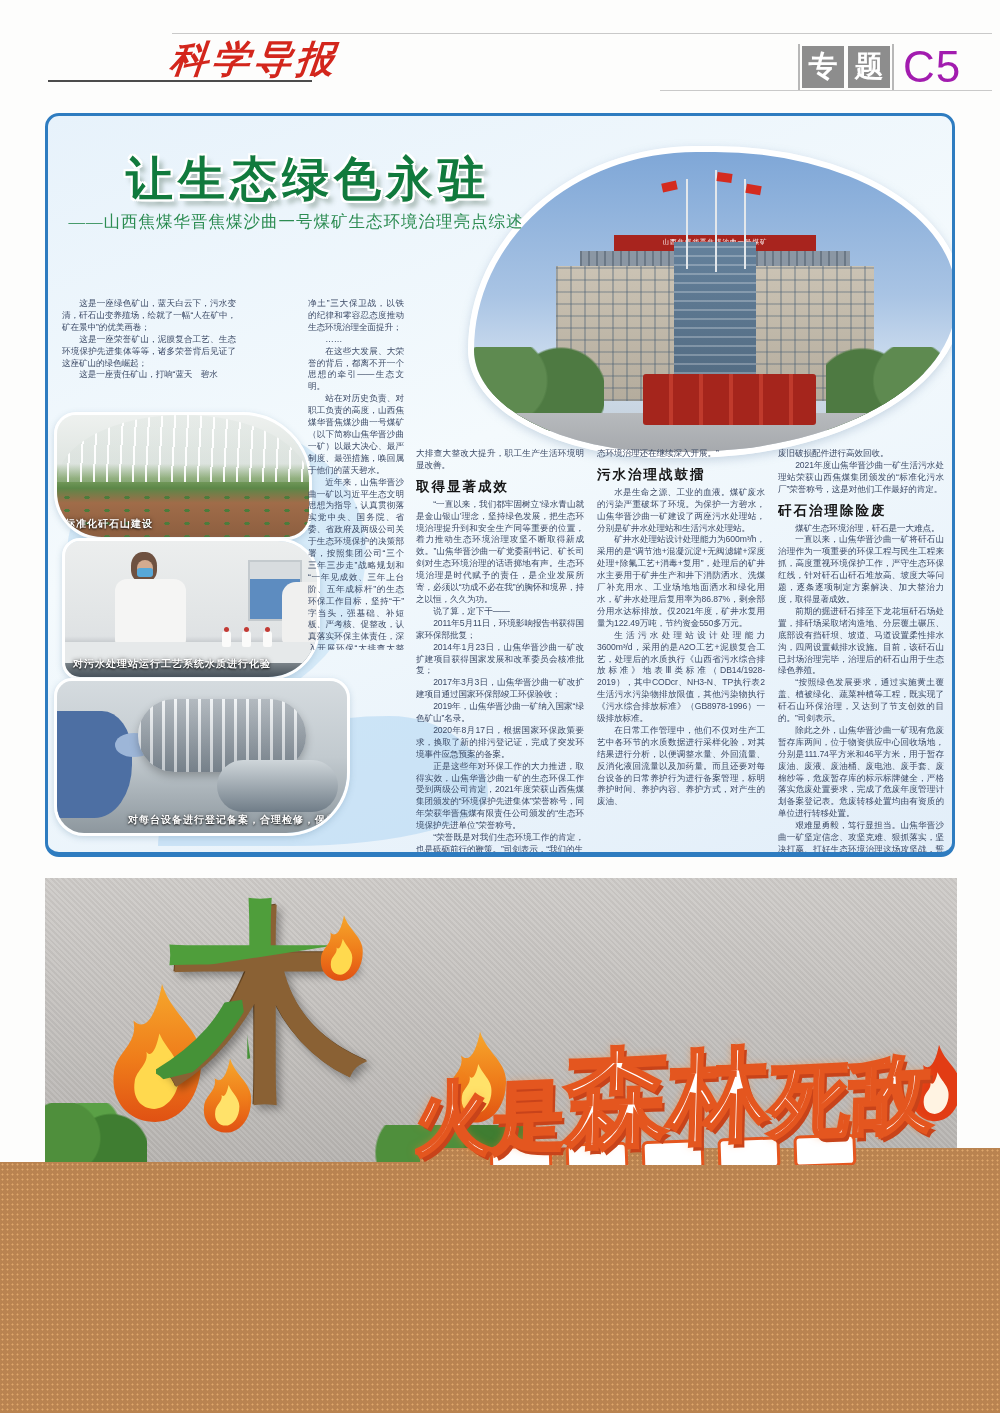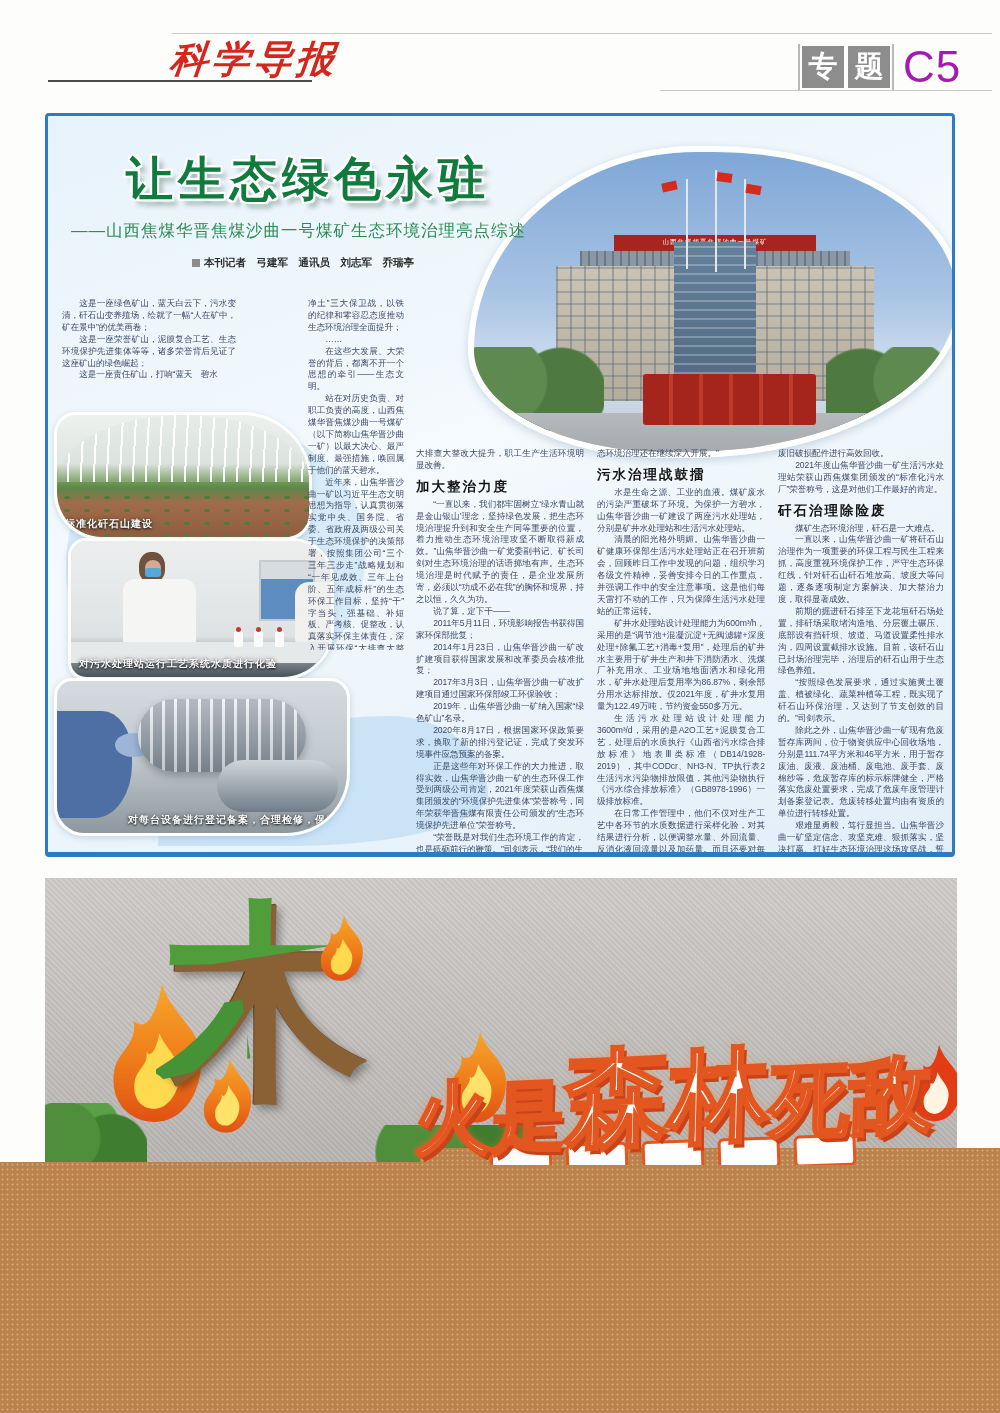--- a/index.html
+++ b/index.html
@@ -13,25 +13,25 @@
   .hdr-underline{position:absolute;left:48px;top:80px;width:264px;height:2px;background:#4c4c4c;}
   .top-rule{position:absolute;left:172px;top:33px;width:820px;height:1px;background:#c9c9c9;}
   .rule2{position:absolute;left:660px;top:90px;width:332px;height:1px;background:#c9c9c9;}
   .masthead{position:absolute;left:170px;top:34px;font-family:"DejaVu Serif","Liberation Serif",serif;font-style:italic;font-weight:bold;font-size:38px;color:#d3261c;letter-spacing:4px;transform:skewX(-6deg);}
   .badge{position:absolute;left:798px;top:42px;display:flex;align-items:center;}
   .vbar{width:2px;height:46px;background:#b8b8b8;}
   .badge-box{width:42px;height:42px;background:#8d8d8d;color:#fff;font-size:29px;font-weight:bold;display:flex;align-items:center;justify-content:center;margin:0 2px;}
   .page-no{font-size:44px;color:#a21caf;margin-left:9px;letter-spacing:1px;}
 
   
-  .article{position:absolute;left:45px;top:113px;width:904px;height:736px;border:3px solid #2e7cc0;border-bottom-width:5px;border-radius:4px;background:linear-gradient(160deg,#e7f2fb 0%,#f4fafd 45%,#e2eef9 100%);overflow:hidden;}
+  .article{position:absolute;left:45px;top:113px;width:904px;height:736px;border:3px solid #2e7cc0;border-bottom-width:5px;border-radius:14px;background:linear-gradient(160deg,#e7f2fb 0%,#f4fafd 45%,#e2eef9 100%);overflow:hidden;}
   .blob-bg1{position:absolute;left:18px;top:300px;width:300px;height:300px;background:rgba(182,217,243,.45);border-radius:45% 55% 60% 40%/50% 45% 55% 50%;}
   .blob-bg2{position:absolute;left:110px;top:600px;width:330px;height:130px;background:rgba(176,214,242,.55);border-radius:70% 30% 60% 40%/100% 60% 40% 0%;}
   .title{position:absolute;left:36px;top:32px;width:448px;text-align:center;font-size:47px;font-weight:900;letter-spacing:5px;color:#117a3d;text-shadow:2px 2px 0 #fff,-2px -2px 0 #fff,2px -2px 0 #fff,-2px 2px 0 #fff,2px 0 0 #fff,-2px 0 0 #fff,0 2px 0 #fff,0 -2px 0 #fff,5px 6px 5px rgba(70,100,80,.45);}
-  .subtitle{position:absolute;left:18px;top:104px;width:460px;text-align:right;font-size:16.5px;color:#2c8c52;letter-spacing:1px;z-index:5;}
+  .subtitle{position:absolute;left:18px;top:95px;width:460px;text-align:center;font-size:16.5px;color:#2c8c52;letter-spacing:1px;z-index:5;font-family:Liberation Serif, serif;}
   .byline{position:absolute;left:40px;top:140px;width:430px;text-align:center;font-size:10.5px;font-weight:bold;color:#2c2c2c;z-index:5;}
   .byline .sq{width:8px;height:8px;background:#8c8c8c;margin-right:4px;vertical-align:middle;}
 
   
   .bldg{position:absolute;left:420px;top:30px;width:482px;height:300px;border:6px solid #fff;border-radius:48% 52% 58% 42%/68% 50% 52% 36%;overflow:hidden;background:linear-gradient(#7fa7d7 0%,#a9c4e4 48%,#cfdeef 72%,#c2ccd4 100%);box-shadow:0 3px 10px rgba(120,150,180,.35);}
   .bl-roof{position:absolute;left:22%;top:33%;width:56%;height:5%;background:repeating-linear-gradient(90deg,#6b7886 0 2px,transparent 2px 8px),#8b97a4;}
   .bl-sign{position:absolute;left:29%;top:27.5%;width:42%;height:5.5%;background:#a8241e;color:#fff;font-size:6.5px;display:flex;align-items:center;justify-content:center;white-space:nowrap;overflow:hidden;letter-spacing:1px;}
   .bl-main{position:absolute;left:17%;top:38%;width:66%;height:45%;background:repeating-linear-gradient(90deg,rgba(72,94,114,.35) 0 2px,transparent 2px 14px),repeating-linear-gradient(0deg,rgba(72,94,114,.3) 0 2px,transparent 2px 12px),linear-gradient(#cbc3b4,#b4ac9d);}
   .bl-glass{position:absolute;left:41.5%;top:30%;width:17%;height:53%;background:repeating-linear-gradient(0deg,rgba(255,255,255,.25) 0 2px,transparent 2px 9px),linear-gradient(#64819c,#50687e);}
   .pole{position:absolute;width:2px;height:30%;background:#e3e7eb;top:9%;}
@@ -41,21 +41,21 @@
   .bl-plaza{position:absolute;left:0;bottom:0;width:100%;height:13%;background:linear-gradient(#b7babd,#a6a9ad);}
   .bl-redwall{position:absolute;left:35%;bottom:9%;width:36%;height:17%;background:repeating-linear-gradient(90deg,#a5251c 0 26px,#c03a2c 26px 30px);border-radius:3px;}
 
   
   .photo{position:absolute;border:3px solid #fff;overflow:hidden;box-shadow:0 2px 6px rgba(100,140,170,.3);}
   .caption{position:absolute;left:8px;bottom:6px;color:#fff;font-size:10px;font-weight:bold;letter-spacing:1px;text-shadow:0 1px 2px rgba(0,0,0,.85),0 0 4px rgba(0,0,0,.5);white-space:nowrap;}
   .ph1{left:6px;top:296px;width:252px;height:122px;border-radius:22px 70px 26px 48px;}
   .ph1-in{position:absolute;inset:0;background:linear-gradient(#eef1ef 0%,#dfe5e1 40%,#7ba061 52%,#5c8748 60%,#a06c49 72%,#8d5f40 100%);}
   .ph1-ribs{position:absolute;left:0;top:0;width:100%;height:55%;background:repeating-linear-gradient(93deg,rgba(255,255,255,.95) 0 2px,rgba(210,220,214,.25) 2px 13px);border-radius:50% 50% 0 0/100% 100% 0 0;}
   .ph1-plants{position:absolute;left:0;top:62%;width:100%;height:38%;background-image:radial-gradient(#4c7c3c 2.5px,transparent 3px);background-size:20px 13px;}
-  .ph2{left:20px;top:422px;width:252px;height:136px;border-radius:18px 42px 52px 18px;padding-left:8px;}
+  .ph2{left:14px;top:422px;width:252px;height:136px;border-radius:18px 42px 52px 18px;}
   .ph2-in{position:absolute;inset:0;background:linear-gradient(#eceeee 0%,#e2e5e6 55%,#dfe2e4 70%,#47525a 100%);}
   .ph2-cab{position:absolute;right:6%;top:14%;width:20%;height:42%;background:linear-gradient(#d8dcdf 0 30%,#5d8cc0 30%);border:2px solid #c4cace;}
   .head1{position:absolute;left:26%;top:8%;width:26px;height:30px;background:#6e5140;border-radius:45% 45% 40% 40%;}
   .face1{position:absolute;left:28.5%;top:14%;width:16px;height:16px;background:#d3ab90;border-radius:50%;}
   .mask1{position:absolute;left:28.5%;top:20%;width:16px;height:9px;background:#57a8d8;border-radius:3px;}
   .coat1{position:absolute;left:20%;top:28%;width:28%;height:48%;background:#f5f5f4;border-radius:12px 12px 4px 4px;}
   .coat2{position:absolute;right:-4%;top:30%;width:18%;height:45%;background:#f0f0ef;border-radius:14px 0 0 4px;}
   .bench{position:absolute;left:0;bottom:10%;width:100%;height:16%;background:#e6e9ea;}
   .bottle{position:absolute;width:9px;height:16px;background:#fbfbfa;border-radius:3px 3px 2px 2px;bottom:22%;}
   .bottle:after{content:"";position:absolute;left:2px;top:-4px;width:5px;height:5px;background:#c23a34;border-radius:50%;}
@@ -114,21 +114,20 @@
     <span class="page-no">C5</span>
   </div>
   <div class="rule2"></div>
 
   <div class="article">
     <div class="blob-bg1"></div>
     <div class="blob-bg2"></div>
 
     <div class="title">让生态绿色永驻</div>
     <div class="subtitle">——山西焦煤华晋焦煤沙曲一号煤矿生态环境治理亮点综述</div>
-    <div class="byline"><span class="sq"></span><span>本刊记者　弓建军　通讯员　刘志军　乔瑞亭</span></div>
 
     <div class="bldg">
       <div class="bl-sign">山西焦煤华晋焦煤沙曲一号煤矿</div>
       <div class="bl-roof"></div>
       <div class="bl-main"></div>
       <div class="bl-glass"></div>
       <div class="pole" style="left:44%;"></div>
       <div class="pole" style="left:50%;height:34%;top:6%;"></div>
       <div class="pole" style="left:56%;"></div>
       <div class="flag" style="left:39%;top:10%;transform:rotate(-12deg);"></div>
@@ -177,36 +176,35 @@
     <div class="col c2">
         <span class="cut2"></span>
         <p class="ni">净土”三大保卫战，以铁的纪律和零容忍态度推动生态环境治理全面提升；</p>
         <p>……</p>
         <p>在这些大发展、大荣誉的背后，都离不开一个思想的牵引——生态文明。</p>
         <p>站在对历史负责、对职工负责的高度，山西焦煤华晋焦煤沙曲一号煤矿（以下简称山焦华晋沙曲一矿）以最大决心、最严制度、最强措施，唤回属于他们的蓝天碧水。</p>
         <p>近年来，山焦华晋沙曲一矿以习近平生态文明思想为指导，认真贯彻落实党中央、国务院、省委、省政府及两级公司关于生态环境保护的决策部署，按照集团公司“三个三年三步走”战略规划和“一年见成效、三年上台阶、五年成标杆”的生态环保工作目标，坚持“干”字当头，强基础、补短板、严考核、促整改，认真落实环保主体责任，深入开展环保“大排查大整改大提升”，扎实推进矿山生态环境恢复治理，环境风险防控能力和生态环境治理水平显著提升，</p>
       </div>
     <div class="col c3">
         <p class="ni">大排查大整改大提升，职工生产生活环境明显改善。</p>
-        <h3>加大整治力度</h3>
+        <h3>取得显著成效</h3>
         <p>“一直以来，我们都牢固树立‘绿水青山就是金山银山’理念，坚持绿色发展，把生态环境治理提升到和安全生产同等重要的位置，着力推动生态环境治理攻坚不断取得新成效。”山焦华晋沙曲一矿党委副书记、矿长司剑对生态环境治理的话语掷地有声。生态环境治理是时代赋予的责任，是企业发展所寄，必须以“功成不必在我”的胸怀和境界，持之以恒，久久为功。</p>
         <p>说了算，定下干——</p>
         <p>2011年5月11日，环境影响报告书获得国家环保部批复；</p>
         <p>2014年1月23日，山焦华晋沙曲一矿改扩建项目获得国家发展和改革委员会核准批复；</p>
         <p>2017年3月3日，山焦华晋沙曲一矿改扩建项目通过国家环保部竣工环保验收；</p>
         <p>2019年，山焦华晋沙曲一矿纳入国家“绿色矿山”名录。</p>
         <p>2020年8月17日，根据国家环保政策要求，换取了新的排污登记证，完成了突发环境事件应急预案的备案。</p>
         <p>正是这些年对环保工作的大力推进，取得实效，山焦华晋沙曲一矿的生态环保工作受到两级公司肯定，2021年度荣获山西焦煤集团颁发的“环境保护先进集体”荣誉称号，同年荣获华晋焦煤有限责任公司颁发的“生态环境保护先进单位”荣誉称号。</p>
         <p>“荣誉既是对我们生态环境工作的肯定，也是砥砺前行的鞭策。”司剑表示，“我们的生</p>
       </div>
     <div class="col c4">
         <p class="ni">态环境治理还在继续深入开展。”</p>
         <h3>污水治理战鼓擂</h3>
         <p>水是生命之源、工业的血液。煤矿废水的污染严重破坏了环境。为保护一方碧水，山焦华晋沙曲一矿建设了两座污水处理站，分别是矿井水处理站和生活污水处理站。</p>
-        <p>清晨的阳光格外明媚。山焦华晋沙曲一矿健康环保部生活污水处理站正在召开班前会，回顾昨日工作中发现的问题，组织学习各级文件精神，妥善安排今日的工作重点，并强调工作中的安全注意事项。这是他们每天雷打不动的工作，只为保障生活污水处理站的正常运转。</p>
         <p>矿井水处理站设计处理能力为600m³/h，采用的是“调节池+混凝沉淀+无阀滤罐+深度处理+除氟工艺+消毒+复用”，处理后的矿井水主要用于矿井生产和井下消防洒水、洗煤厂补充用水、工业场地地面洒水和绿化用水，矿井水处理后复用率为86.87%，剩余部分用水达标排放。仅2021年度，矿井水复用量为122.49万吨，节约资金550多万元。</p>
         <p>生活污水处理站设计处理能力3600m³/d，采用的是A2O工艺+泥膜复合工艺，处理后的水质执行《山西省污水综合排放标准》地表Ⅲ类标准（DB14/1928-2019），其中CODcr、NH3-N、TP执行表2生活污水污染物排放限值，其他污染物执行《污水综合排放标准》（GB8978-1996）一级排放标准。</p>
         <p>在日常工作管理中，他们不仅对生产工艺中各环节的水质数据进行采样化验，对其结果进行分析，以便调整水量、外回流量、反消化液回流量以及加药量。而且还要对每台设备的日常养护行为进行备案管理，标明养护时间、养护内容、养护方式，对产生的废油、</p>
       </div>
     <div class="col c5">
         <p class="ni">废旧破损配件进行高效回收。</p>
         <p>2021年度山焦华晋沙曲一矿生活污水处理站荣获山西焦煤集团颁发的“标准化污水厂”荣誉称号，这是对他们工作最好的肯定。</p>
         <h3>矸石治理除险废</h3>
         <p>煤矿生态环境治理，矸石是一大难点。</p>
         <p>一直以来，山焦华晋沙曲一矿将矸石山治理作为一项重要的环保工程与民生工程来抓，高度重视环境保护工作，严守生态环保红线，针对矸石山矸石堆放高、坡度大等问题，逐条逐项制定方案解决、加大整治力度，取得显著成效。</p>

